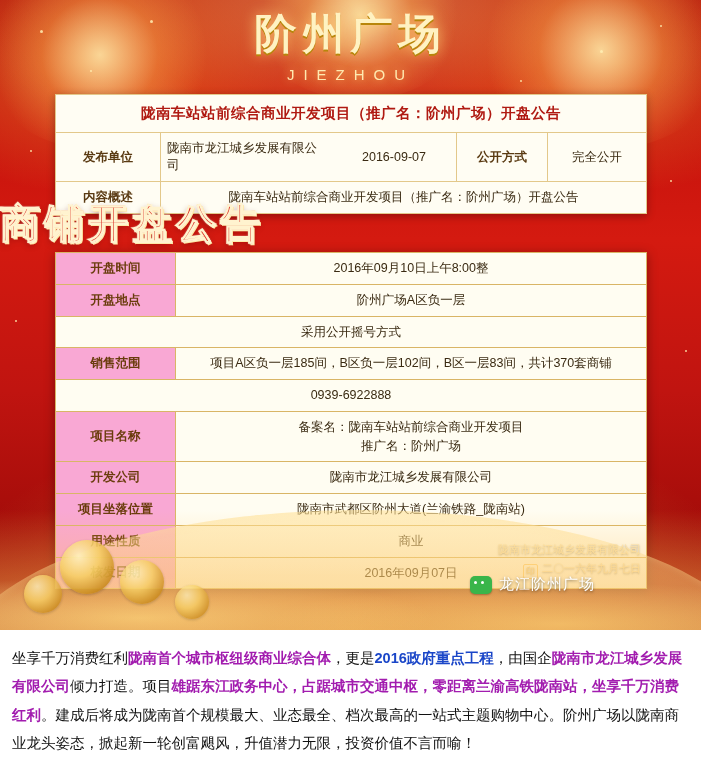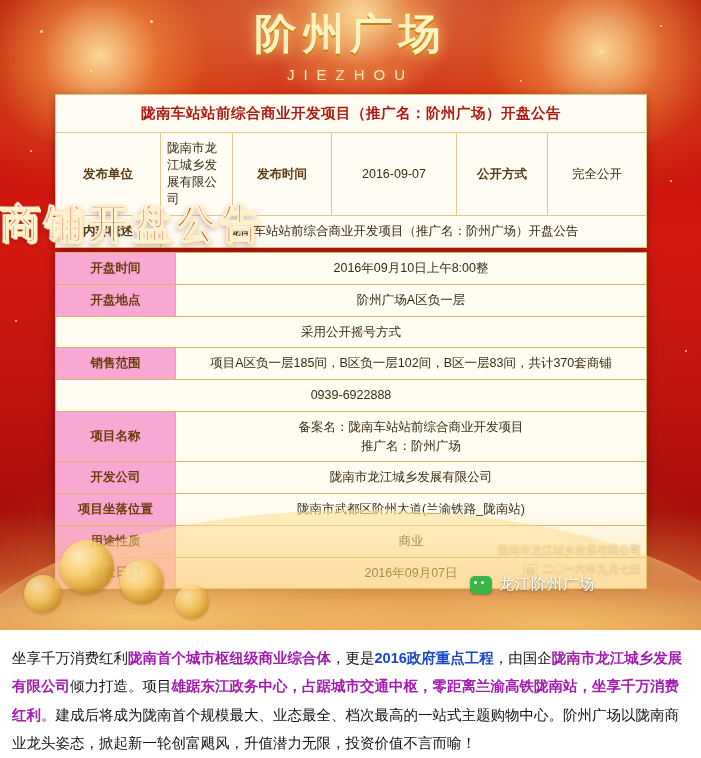--- a/index.html
+++ b/index.html
@@ -165,21 +165,20 @@
   <div class="logo">
     <div class="logo-cn">阶州广场</div>
     <div class="logo-en">JIEZHOU</div>
   </div>
 
   <div class="notice">
     <div class="notice-title">陇南车站站前综合商业开发项目（推广名：阶州广场）开盘公告</div>
     <div class="notice-row">
       <div class="nc label">发布单位</div>
       <div class="nc v1">陇南市龙江城乡发展有限公司</div>
-      <div class="nc l2">发布时间</div>
       <div class="nc v2">2016-09-07</div>
       <div class="nc l3">公开方式</div>
       <div class="nc v3">完全公开</div>
     </div>
     <div class="notice-row">
       <div class="nc label">内容概述</div>
       <div class="nc summary">陇南车站站前综合商业开发项目（推广名：阶州广场）开盘公告</div>
     </div>
   </div>
 

